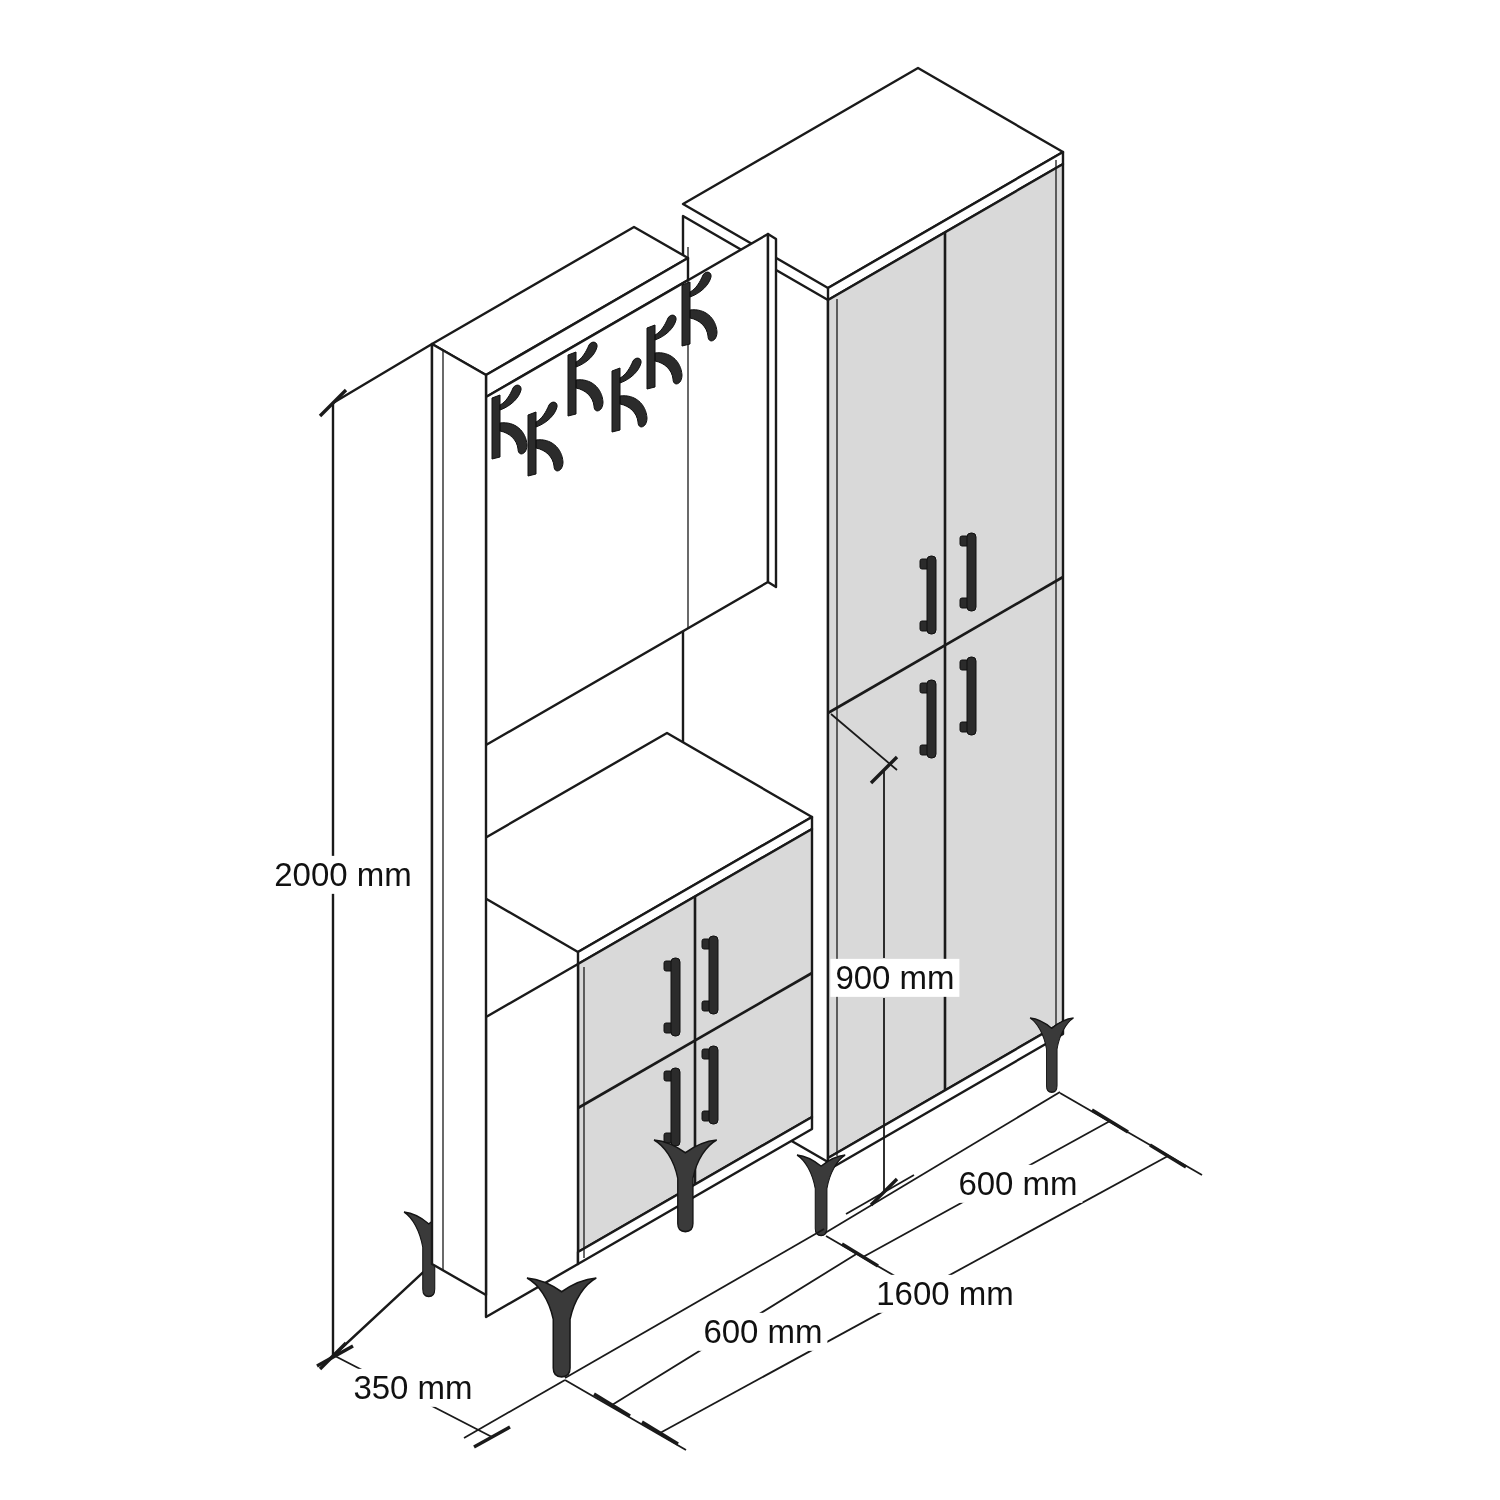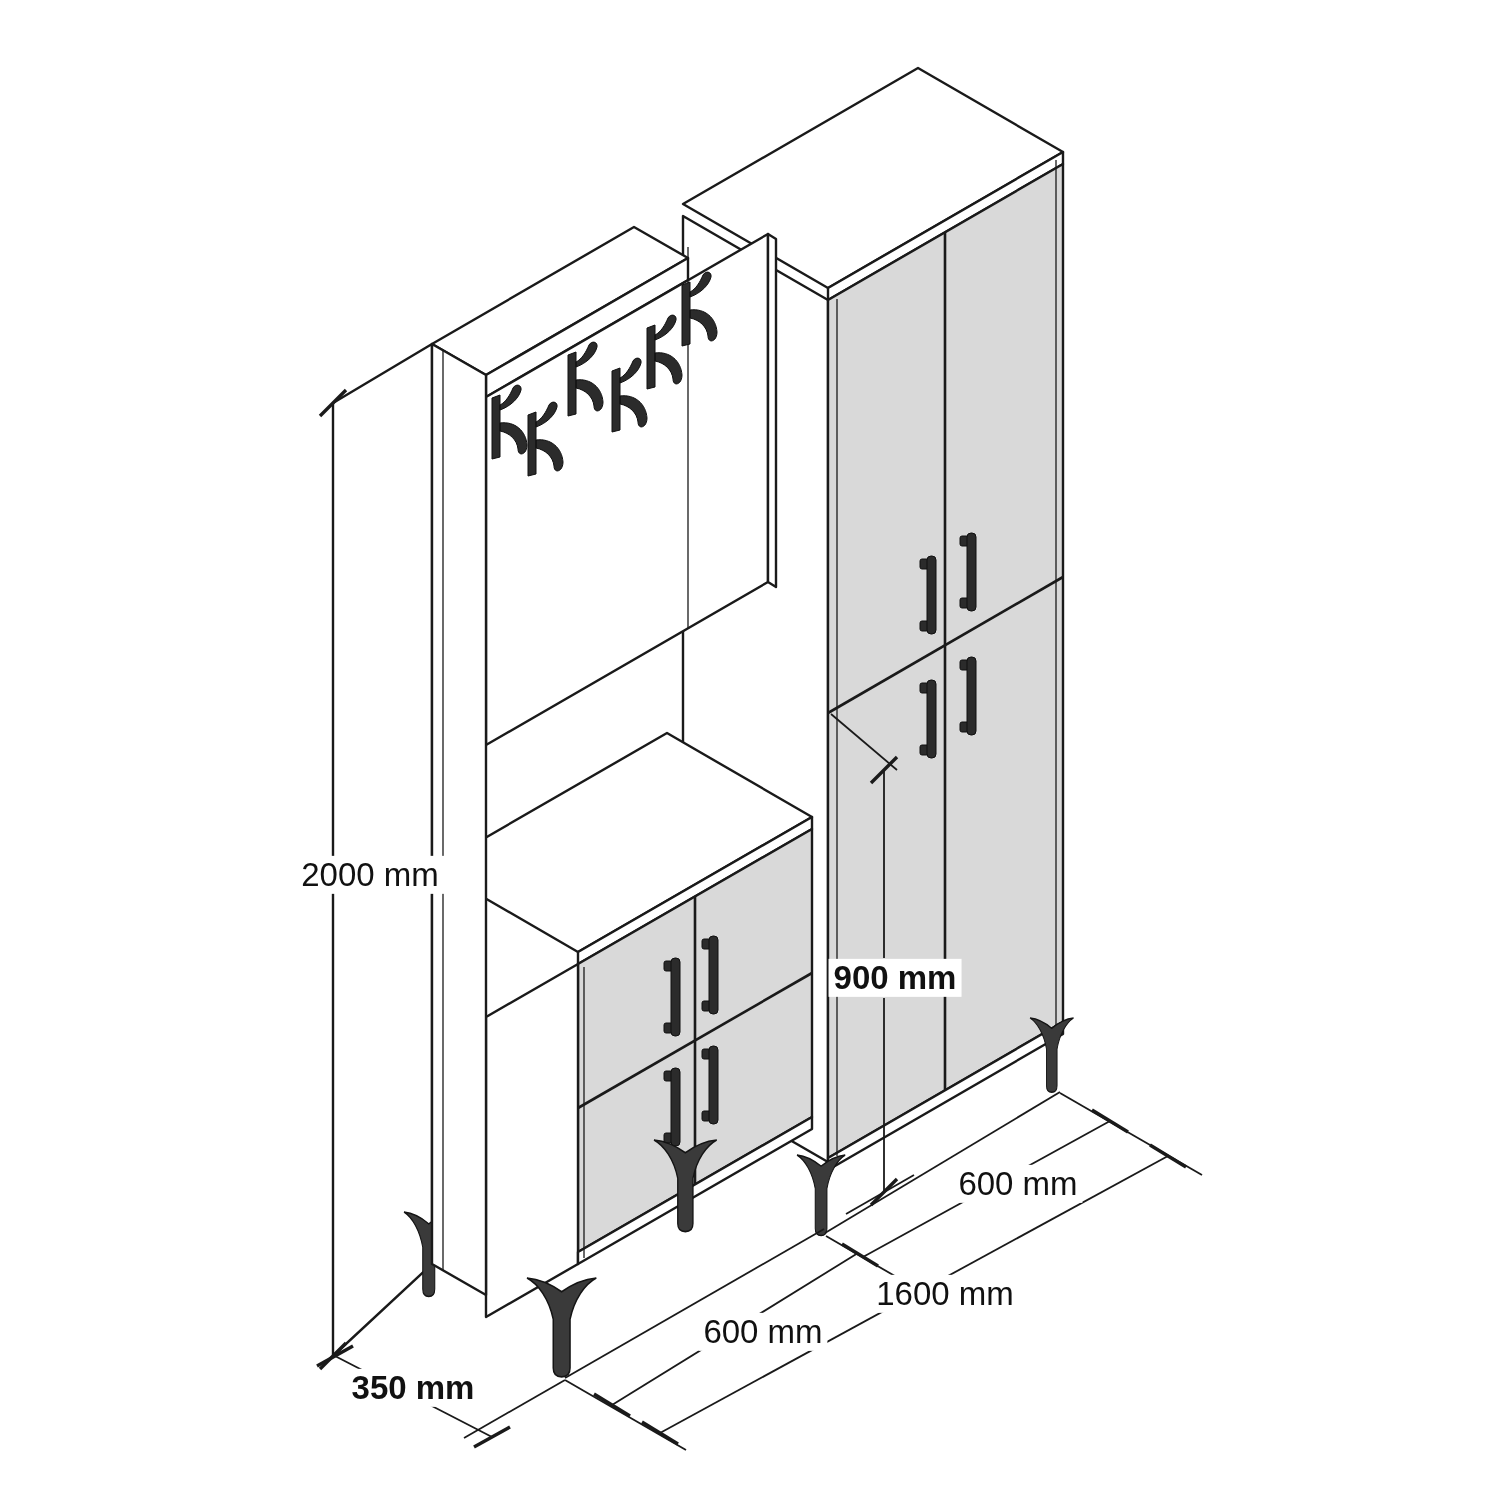--- a/index.html
+++ b/index.html
@@ -125,20 +125,20 @@
 
     <line class="dim" x1="863" y1="1257" x2="1110" y2="1121"></line>
     <line class="tick" x1="1092" y1="1110" x2="1128" y2="1132"></line>
 
     <line class="dim" x1="660" y1="1433" x2="1168" y2="1156"></line>
     <line class="tick" x1="642" y1="1422" x2="678" y2="1444"></line>
     <line class="tick" x1="1150" y1="1145" x2="1186" y2="1167"></line>
   </g>
 </svg>
 
-<div class="dim-label" style="left:343px;top:875px;margin-left:27px;">2000 mm</div>
-<div class="dim-label" style="left:895px;top:978px;font-weight:bold;">900 mm</div>
+<div class="dim-label" style="left:343px;top:875px;">2000 mm</div>
+<div class="dim-label" style="left:895px;top:978px;">900 mm</div>
 <div class="dim-label" style="left:1018px;top:1184px;">600 mm</div>
 <div class="dim-label" style="left:945px;top:1294px;">1600 mm</div>
 <div class="dim-label" style="left:763px;top:1332px;">600 mm</div>
-<div class="dim-label" style="left:413px;top:1388px;font-weight:bold;">350 mm</div>
+<div class="dim-label" style="left:413px;top:1388px;">350 mm</div>
 
 </div>
 
 </body></html>

